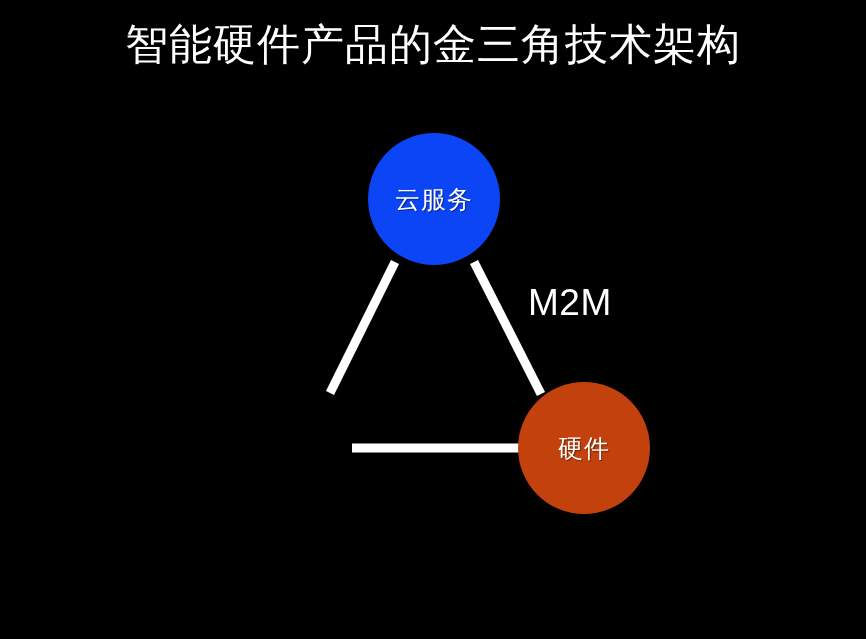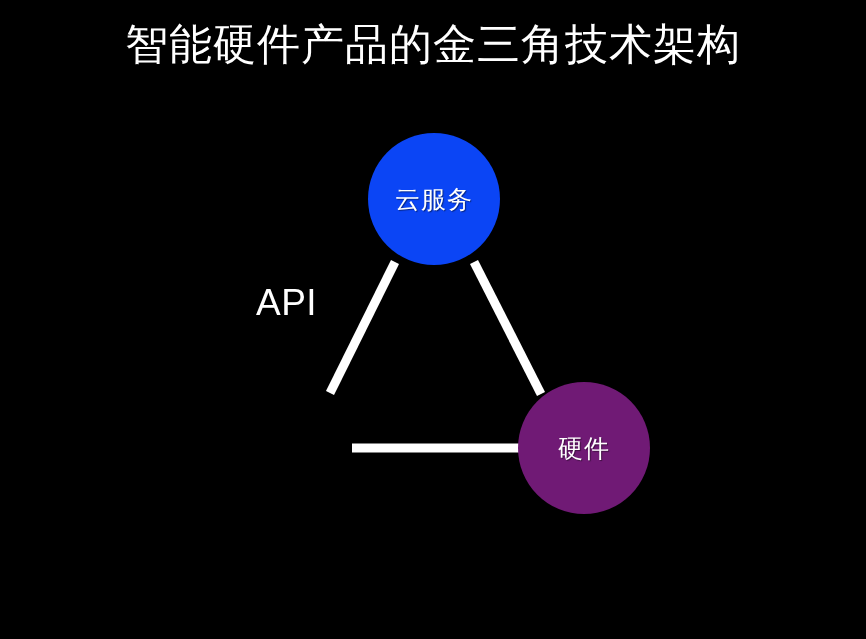--- a/index.html
+++ b/index.html
@@ -80,21 +80,21 @@
     top: 382px;
     width: 131px;
     height: 131px;
     background: #e86e63;
   }
   #node-hardware {
     left: 518px;
     top: 382px;
     width: 132px;
     height: 132px;
-    background: #701a75;
+    background: #c2410c;
   }
 
   
   .edge-label {
     position: absolute;
     color: #ffffff;
     white-space: nowrap;
   }
   #edge-label-api {
     left: 256px;
@@ -135,18 +135,18 @@
 
     <div class="node" id="node-cloud">
       <span class="node-label">云服务</span>
     </div>
 
 
     <div class="node" id="node-hardware">
       <span class="node-label">硬件</span>
     </div>
 
-    <div class="edge-label" id="edge-label-api">API</div>
 
+    <div class="edge-label" id="edge-label-m2m">M2M</div>
 
 
   </div>
 </div>
 
 </body></html>

